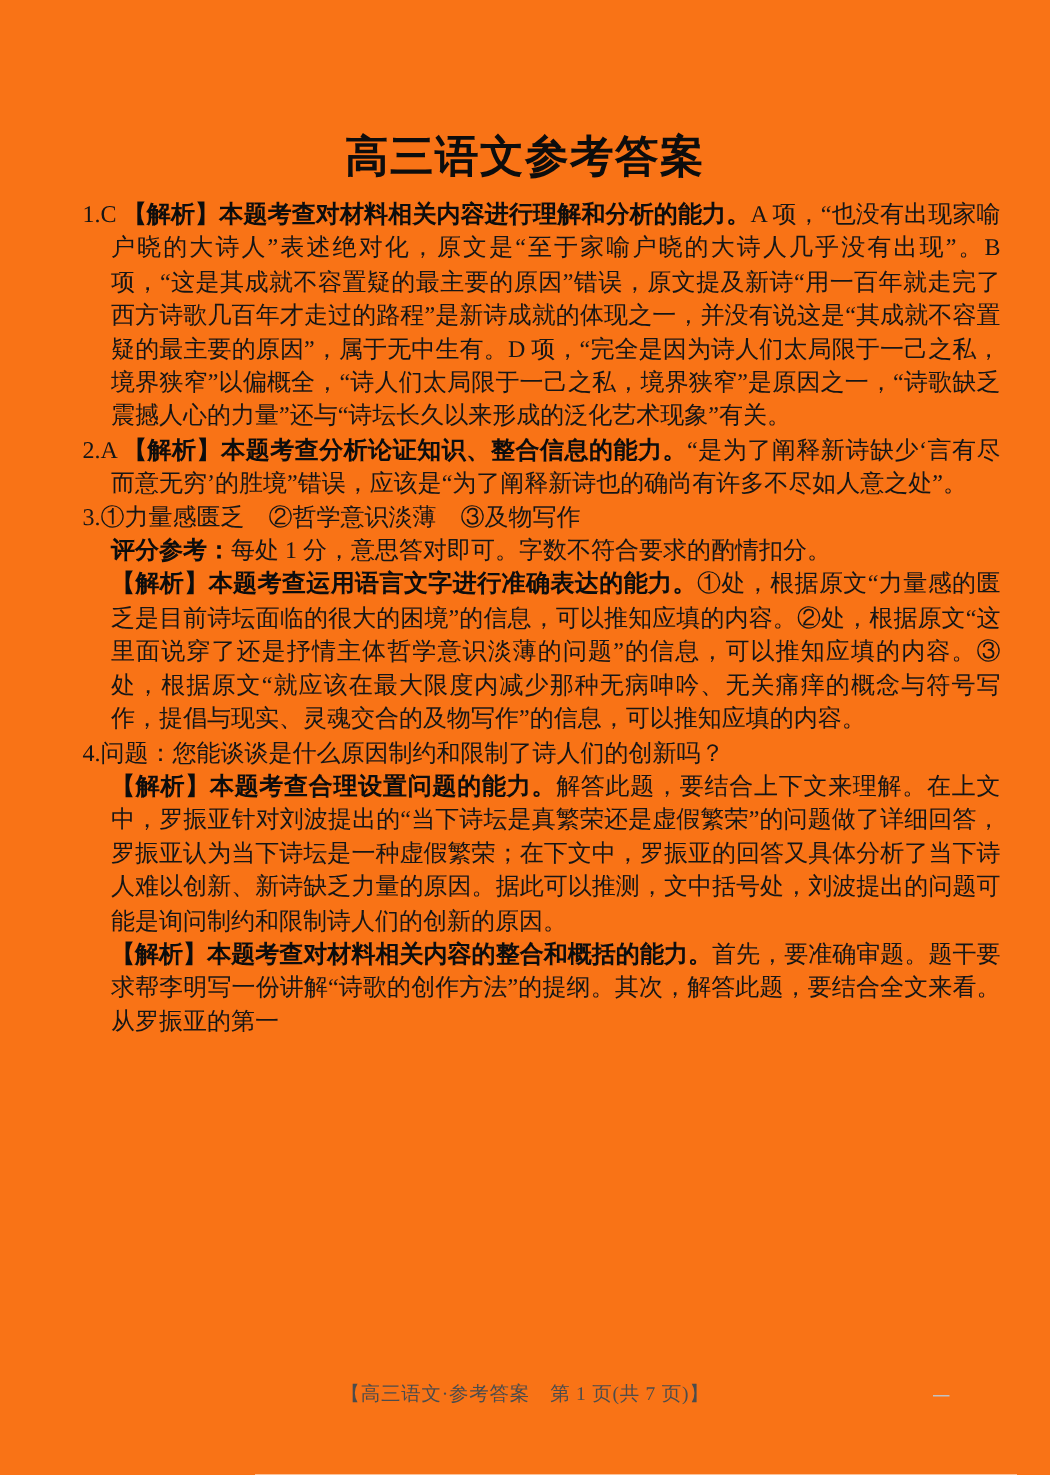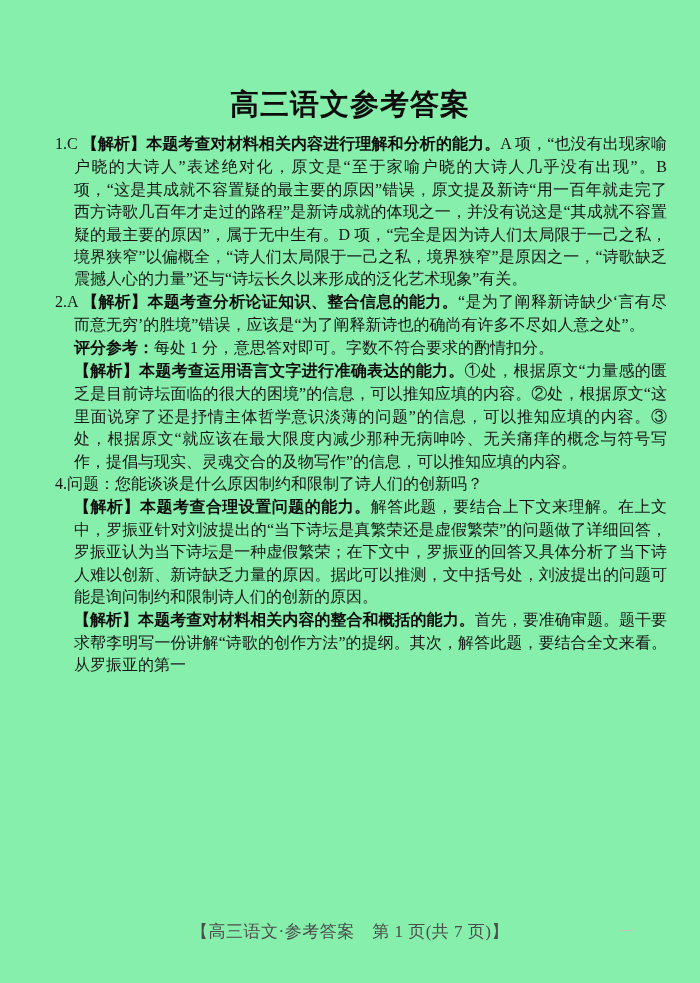--- a/index.html
+++ b/index.html
@@ -1,21 +1,21 @@
 <!DOCTYPE html>
 <html><head>
 <meta charset="utf-8">
 <style>
   html, body { margin: 0; padding: 0; background: #ffffff; }
   .page {
     position: relative;
     width: 700px;
     height: 983px;
     margin: 0 auto;
-    background: #86efac;
+    background: #f97316;
     overflow: hidden;
     font-family: "Liberation Serif", "DejaVu Serif", serif;
     color: #161616;
   }
   .doc-title {
     position: absolute;
     top: 66px;
     left: 0;
     width: 100%;
     text-align: center;
@@ -33,31 +33,31 @@
     font-size: 16px;
     line-height: 22.4px;
     text-align: justify;
     text-justify: inter-ideograph;
   }
   .item { padding-left: 19px; }
   .para { margin: 0; }
   .para.hang { text-indent: -19px; }
   .num { }
   .b {
-    font-family: Liberation Mono, monospace;
+    font-family: Liberation Serif, serif;
     font-weight: 700;
     color: #0d0d0d;
   }
   .doc-footer {
     position: absolute;
     top: 920px;
     left: 0;
     width: 100%;
     text-align: center;
-    font-size: 17px;
+    font-size: 13px;
     color: #4c4c4c;
     letter-spacing: 0.5px;
   }
   .scan-speck {
     position: absolute;
     top: 930px;
     left: 622px;
     width: 11px;
     height: 2px;
     border-top: 1px solid #c2c2c2;
@@ -69,20 +69,21 @@
 <div class="page">
   <h1 class="doc-title">高三语文参考答案</h1>
   <div class="content">
       <div class="item">
         <p class="para hang"><span class="num">1.</span><span>C </span><span class="b">【解析】本题考查对材料相关内容进行理解和分析的能力。</span><span>A 项，“也没有出现家喻户晓的大诗人”表述绝对化，原文是“至于家喻户晓的大诗人几乎没有出现”。B 项，“这是其成就不容置疑的最主要的原因”错误，原文提及新诗“用一百年就走完了西方诗歌几百年才走过的路程”是新诗成就的体现之一，并没有说这是“其成就不容置疑的最主要的原因”，属于无中生有。D 项，“完全是因为诗人们太局限于一己之私，境界狭窄”以偏概全，“诗人们太局限于一己之私，境界狭窄”是原因之一，“诗歌缺乏震撼人心的力量”还与“诗坛长久以来形成的泛化艺术现象”有关。</span></p>
       </div>
       <div class="item">
         <p class="para hang"><span class="num">2.</span><span>A </span><span class="b">【解析】本题考查分析论证知识、整合信息的能力。</span><span>“是为了阐释新诗缺少‘言有尽而意无穷’的胜境”错误，应该是“为了阐释新诗也的确尚有许多不尽如人意之处”。</span></p>
       </div>
       <div class="item">
+        <p class="para hang"><span class="num">3.</span><span>①力量感匮乏　②哲学意识淡薄　③及物写作</span></p>
         <p class="para"><span class="b">评分参考：</span><span>每处 1 分，意思答对即可。字数不符合要求的酌情扣分。</span></p>
         <p class="para"><span class="b">【解析】本题考查运用语言文字进行准确表达的能力。</span><span>①处，根据原文“力量感的匮乏是目前诗坛面临的很大的困境”的信息，可以推知应填的内容。②处，根据原文“这里面说穿了还是抒情主体哲学意识淡薄的问题”的信息，可以推知应填的内容。③处，根据原文“就应该在最大限度内减少那种无病呻吟、无关痛痒的概念与符号写作，提倡与现实、灵魂交合的及物写作”的信息，可以推知应填的内容。</span></p>
       </div>
       <div class="item">
         <p class="para hang"><span class="num">4.</span><span>问题：您能谈谈是什么原因制约和限制了诗人们的创新吗？</span></p>
         <p class="para"><span class="b">【解析】本题考查合理设置问题的能力。</span><span>解答此题，要结合上下文来理解。在上文中，罗振亚针对刘波提出的“当下诗坛是真繁荣还是虚假繁荣”的问题做了详细回答，罗振亚认为当下诗坛是一种虚假繁荣；在下文中，罗振亚的回答又具体分析了当下诗人难以创新、新诗缺乏力量的原因。据此可以推测，文中括号处，刘波提出的问题可能是询问制约和限制诗人们的创新的原因。</span></p>
       </div>
       <div class="item">
         <p class="para"><span class="b">【解析】本题考查对材料相关内容的整合和概括的能力。</span><span>首先，要准确审题。题干要求帮李明写一份讲解“诗歌的创作方法”的提纲。其次，解答此题，要结合全文来看。从罗振亚的第一</span></p>
       </div>

